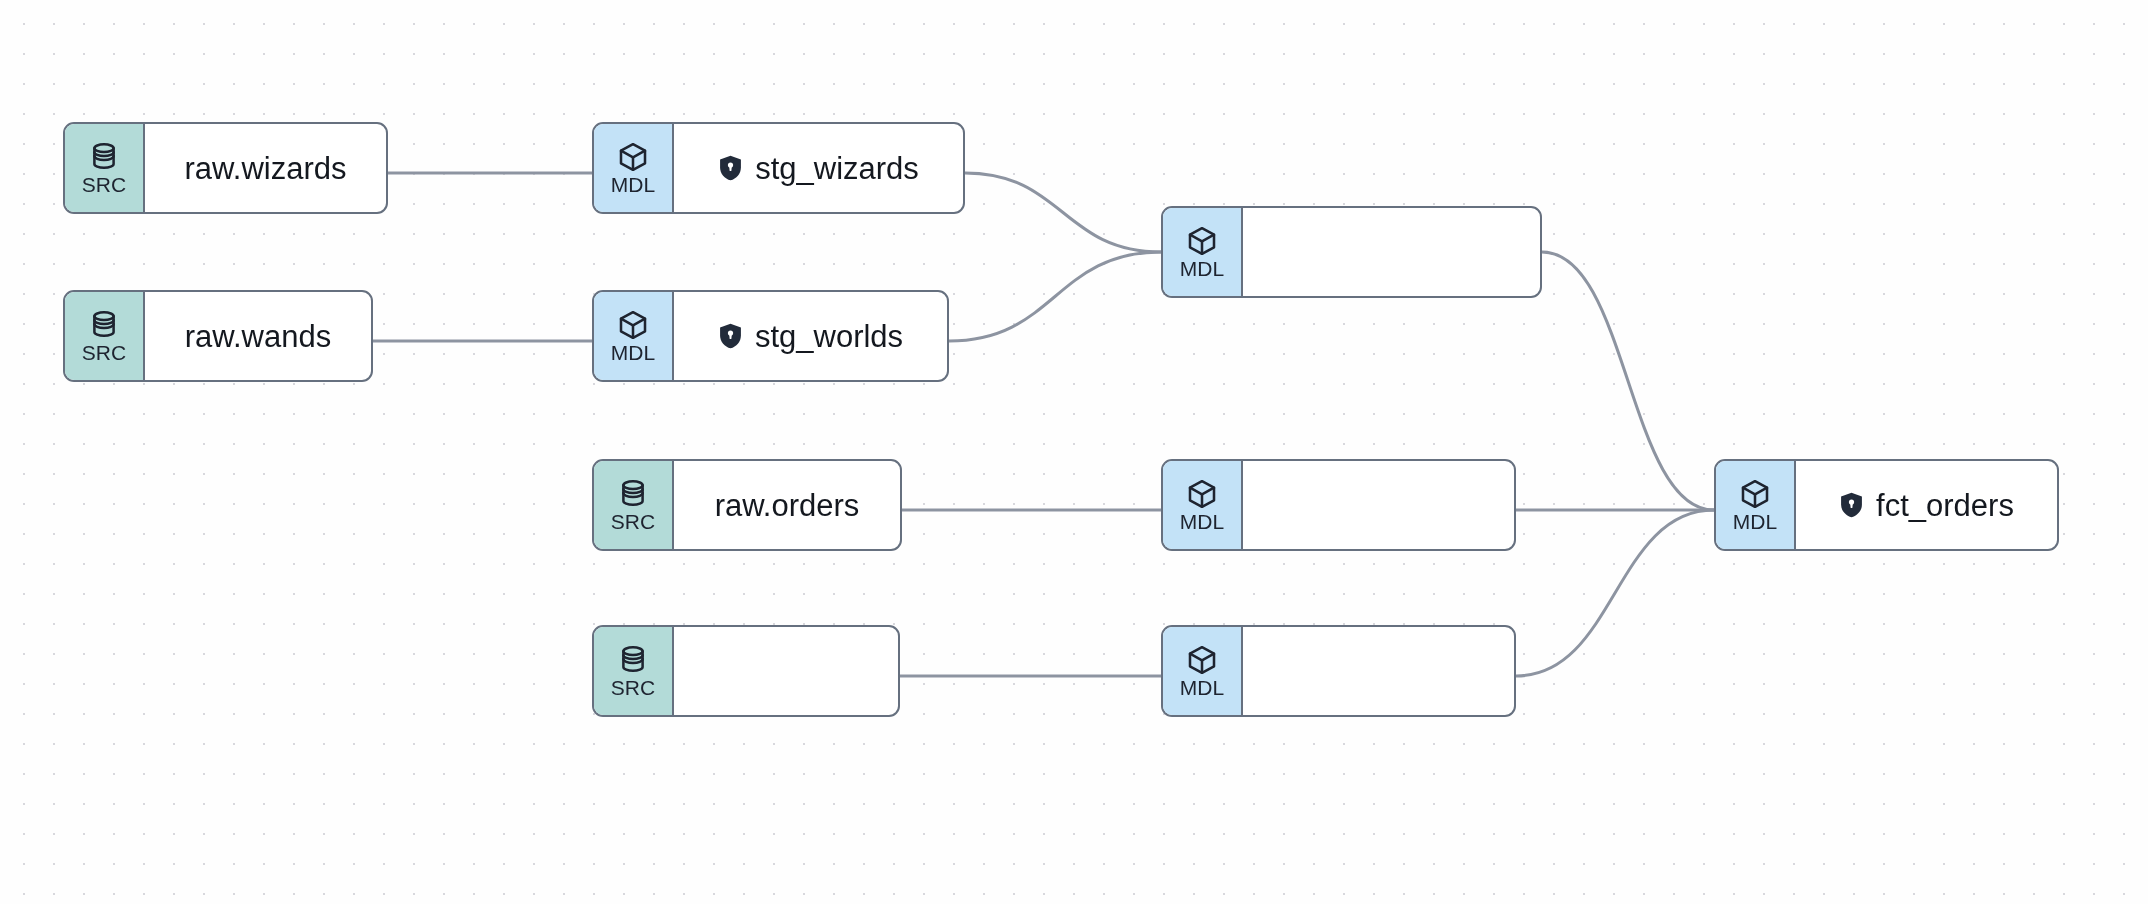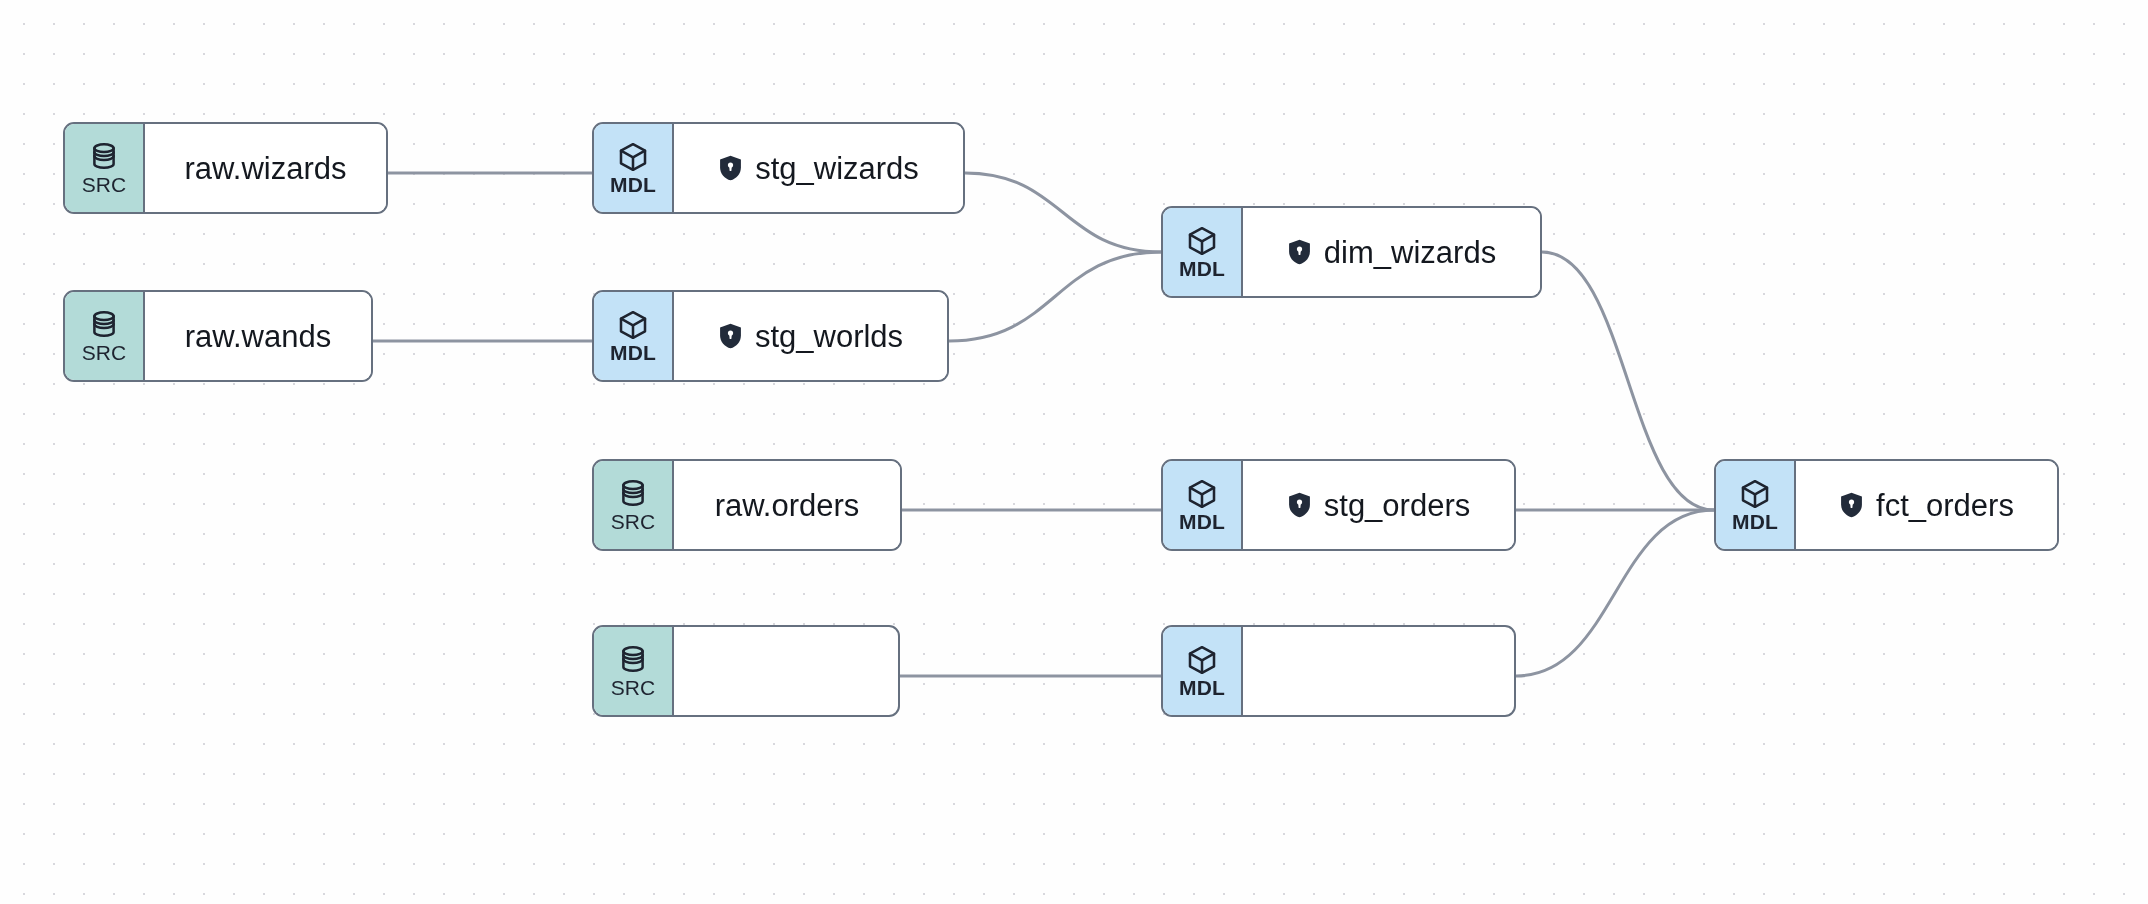--- a/index.html
+++ b/index.html
@@ -56,21 +56,21 @@
     flex-direction: column;
     align-items: center;
     justify-content: center;
     width: 80px;
     flex: 0 0 80px;
     border-right: 2.5px solid #66707f;
     gap: 1px;
   }
 
   .node-badge.src  { background: #b3dbd8; }
-  .node-badge.mdl  { background: #c3e2f7; font-weight: bold; }
+  .node-badge.mdl  { background: #c3e2f7; }
 
   .badge-icon {
     display: block;
     width: 34px;
     height: 32px;
     line-height: 0;
   }
   .badge-icon svg { display: block; width: 100%; height: 100%; }
 
   .badge-text {
@@ -82,20 +82,21 @@
   }
 
   .node-body {
     flex: 1 1 auto;
     display: flex;
     align-items: center;
     justify-content: center;
     gap: 12px;
     padding: 0 22px;
     background: #ffffff;
+    border-radius: 19px;
   }
 
   .shield-icon {
     display: block;
     width: 25px;
     height: 28px;
     flex: 0 0 25px;
     line-height: 0;
   }
   .shield-icon svg { display: block; width: 100%; height: 100%; }
@@ -235,82 +236,62 @@
         <div class="node-badge mdl" style="border-right-color: rgb(102, 112, 127); background: rgb(195, 226, 247);">
           <span class="badge-icon">
             <svg viewBox="0 0 24 24" fill="none" stroke="#1e2430" stroke-width="1.9" stroke-linecap="round" stroke-linejoin="round">
               <path d="M12 2.4 L21 7.3 V16.7 L12 21.6 L3 16.7 V7.3 Z"></path>
               <path d="M3 7.3 L12 12.2 L21 7.3"></path>
               <path d="M12 12.2 V21.6"></path>
             </svg>
           </span>
           <span class="badge-text">MDL</span>
         </div>
+      </div>
+      <div class="node" style="left: 1161px; top: 625px; width: 355px; height: 92px; border-color: rgb(102, 112, 127);">
+        <div class="node-badge mdl" style="border-right-color: rgb(102, 112, 127); background: rgb(195, 226, 247);">
+          <span class="badge-icon">
+            <svg viewBox="0 0 24 24" fill="none" stroke="#1e2430" stroke-width="1.9" stroke-linecap="round" stroke-linejoin="round">
+              <path d="M12 2.4 L21 7.3 V16.7 L12 21.6 L3 16.7 V7.3 Z"></path>
+              <path d="M3 7.3 L12 12.2 L21 7.3"></path>
+              <path d="M12 12.2 V21.6"></path>
+            </svg>
+          </span>
+          <span class="badge-text">MDL</span>
+        </div>
+      </div>
+      <div class="node" style="left: 1161px; top: 206px; width: 381px; height: 92px; border-color: rgb(102, 112, 127);">
+        <div class="node-badge mdl" style="border-right-color: rgb(102, 112, 127); background: rgb(195, 226, 247);">
+          <span class="badge-icon">
+            <svg viewBox="0 0 24 24" fill="none" stroke="#1e2430" stroke-width="1.9" stroke-linecap="round" stroke-linejoin="round">
+              <path d="M12 2.4 L21 7.3 V16.7 L12 21.6 L3 16.7 V7.3 Z"></path>
+              <path d="M3 7.3 L12 12.2 L21 7.3"></path>
+              <path d="M12 12.2 V21.6"></path>
+            </svg>
+          </span>
+          <span class="badge-text">MDL</span>
+        </div>
+      </div>
+      <div class="node" style="left: 1714px; top: 459px; width: 345px; height: 92px; border-color: rgb(102, 112, 127);">
+        <div class="node-badge mdl" style="border-right-color: rgb(102, 112, 127); background: rgb(195, 226, 247);">
+          <span class="badge-icon">
+            <svg viewBox="0 0 24 24" fill="none" stroke="#1e2430" stroke-width="1.9" stroke-linecap="round" stroke-linejoin="round">
+              <path d="M12 2.4 L21 7.3 V16.7 L12 21.6 L3 16.7 V7.3 Z"></path>
+              <path d="M3 7.3 L12 12.2 L21 7.3"></path>
+              <path d="M12 12.2 V21.6"></path>
+            </svg>
+          </span>
+          <span class="badge-text">MDL</span>
+        </div>
         <div class="node-body">
           <span class="shield-icon">
             <svg viewBox="0 0 24 26">
               <path d="M12 1.2 L22 4.8 V12.4 C22 18.6 17.6 23.2 12 24.8 C6.4 23.2 2 18.6 2 12.4 V4.8 Z" fill="#222b3a"></path>
               <circle cx="12" cy="10.2" r="2.5" fill="#ffffff"></circle>
               <path d="M10.6 10.2 h2.8 l-0.6 5.6 h-1.6 Z" fill="#ffffff"></path>
             </svg>
           </span>
-          <span class="node-label">stg_orders</span>
-        </div>
-      </div>
-      <div class="node" style="left: 1161px; top: 625px; width: 355px; height: 92px; border-color: rgb(102, 112, 127);">
-        <div class="node-badge mdl" style="border-right-color: rgb(102, 112, 127); background: rgb(195, 226, 247);">
-          <span class="badge-icon">
-            <svg viewBox="0 0 24 24" fill="none" stroke="#1e2430" stroke-width="1.9" stroke-linecap="round" stroke-linejoin="round">
-              <path d="M12 2.4 L21 7.3 V16.7 L12 21.6 L3 16.7 V7.3 Z"></path>
-              <path d="M3 7.3 L12 12.2 L21 7.3"></path>
-              <path d="M12 12.2 V21.6"></path>
-            </svg>
-          </span>
-          <span class="badge-text">MDL</span>
-        </div>
-      </div>
-      <div class="node" style="left: 1161px; top: 206px; width: 381px; height: 92px; border-color: rgb(102, 112, 127);">
-        <div class="node-badge mdl" style="border-right-color: rgb(102, 112, 127); background: rgb(195, 226, 247);">
-          <span class="badge-icon">
-            <svg viewBox="0 0 24 24" fill="none" stroke="#1e2430" stroke-width="1.9" stroke-linecap="round" stroke-linejoin="round">
-              <path d="M12 2.4 L21 7.3 V16.7 L12 21.6 L3 16.7 V7.3 Z"></path>
-              <path d="M3 7.3 L12 12.2 L21 7.3"></path>
-              <path d="M12 12.2 V21.6"></path>
-            </svg>
-          </span>
-          <span class="badge-text">MDL</span>
-        </div>
-        <div class="node-body">
-          <span class="shield-icon">
-            <svg viewBox="0 0 24 26">
-              <path d="M12 1.2 L22 4.8 V12.4 C22 18.6 17.6 23.2 12 24.8 C6.4 23.2 2 18.6 2 12.4 V4.8 Z" fill="#222b3a"></path>
-              <circle cx="12" cy="10.2" r="2.5" fill="#ffffff"></circle>
-              <path d="M10.6 10.2 h2.8 l-0.6 5.6 h-1.6 Z" fill="#ffffff"></path>
-            </svg>
-          </span>
-          <span class="node-label">dim_wizards</span>
-        </div>
-      </div>
-      <div class="node" style="left: 1714px; top: 459px; width: 345px; height: 92px; border-color: rgb(102, 112, 127);">
-        <div class="node-badge mdl" style="border-right-color: rgb(102, 112, 127); background: rgb(195, 226, 247);">
-          <span class="badge-icon">
-            <svg viewBox="0 0 24 24" fill="none" stroke="#1e2430" stroke-width="1.9" stroke-linecap="round" stroke-linejoin="round">
-              <path d="M12 2.4 L21 7.3 V16.7 L12 21.6 L3 16.7 V7.3 Z"></path>
-              <path d="M3 7.3 L12 12.2 L21 7.3"></path>
-              <path d="M12 12.2 V21.6"></path>
-            </svg>
-          </span>
-          <span class="badge-text">MDL</span>
-        </div>
-        <div class="node-body">
-          <span class="shield-icon">
-            <svg viewBox="0 0 24 26">
-              <path d="M12 1.2 L22 4.8 V12.4 C22 18.6 17.6 23.2 12 24.8 C6.4 23.2 2 18.6 2 12.4 V4.8 Z" fill="#222b3a"></path>
-              <circle cx="12" cy="10.2" r="2.5" fill="#ffffff"></circle>
-              <path d="M10.6 10.2 h2.8 l-0.6 5.6 h-1.6 Z" fill="#ffffff"></path>
-            </svg>
-          </span>
           <span class="node-label">fct_orders</span>
         </div>
       </div>
     </div>
 
 </div>
 
 </body></html>

